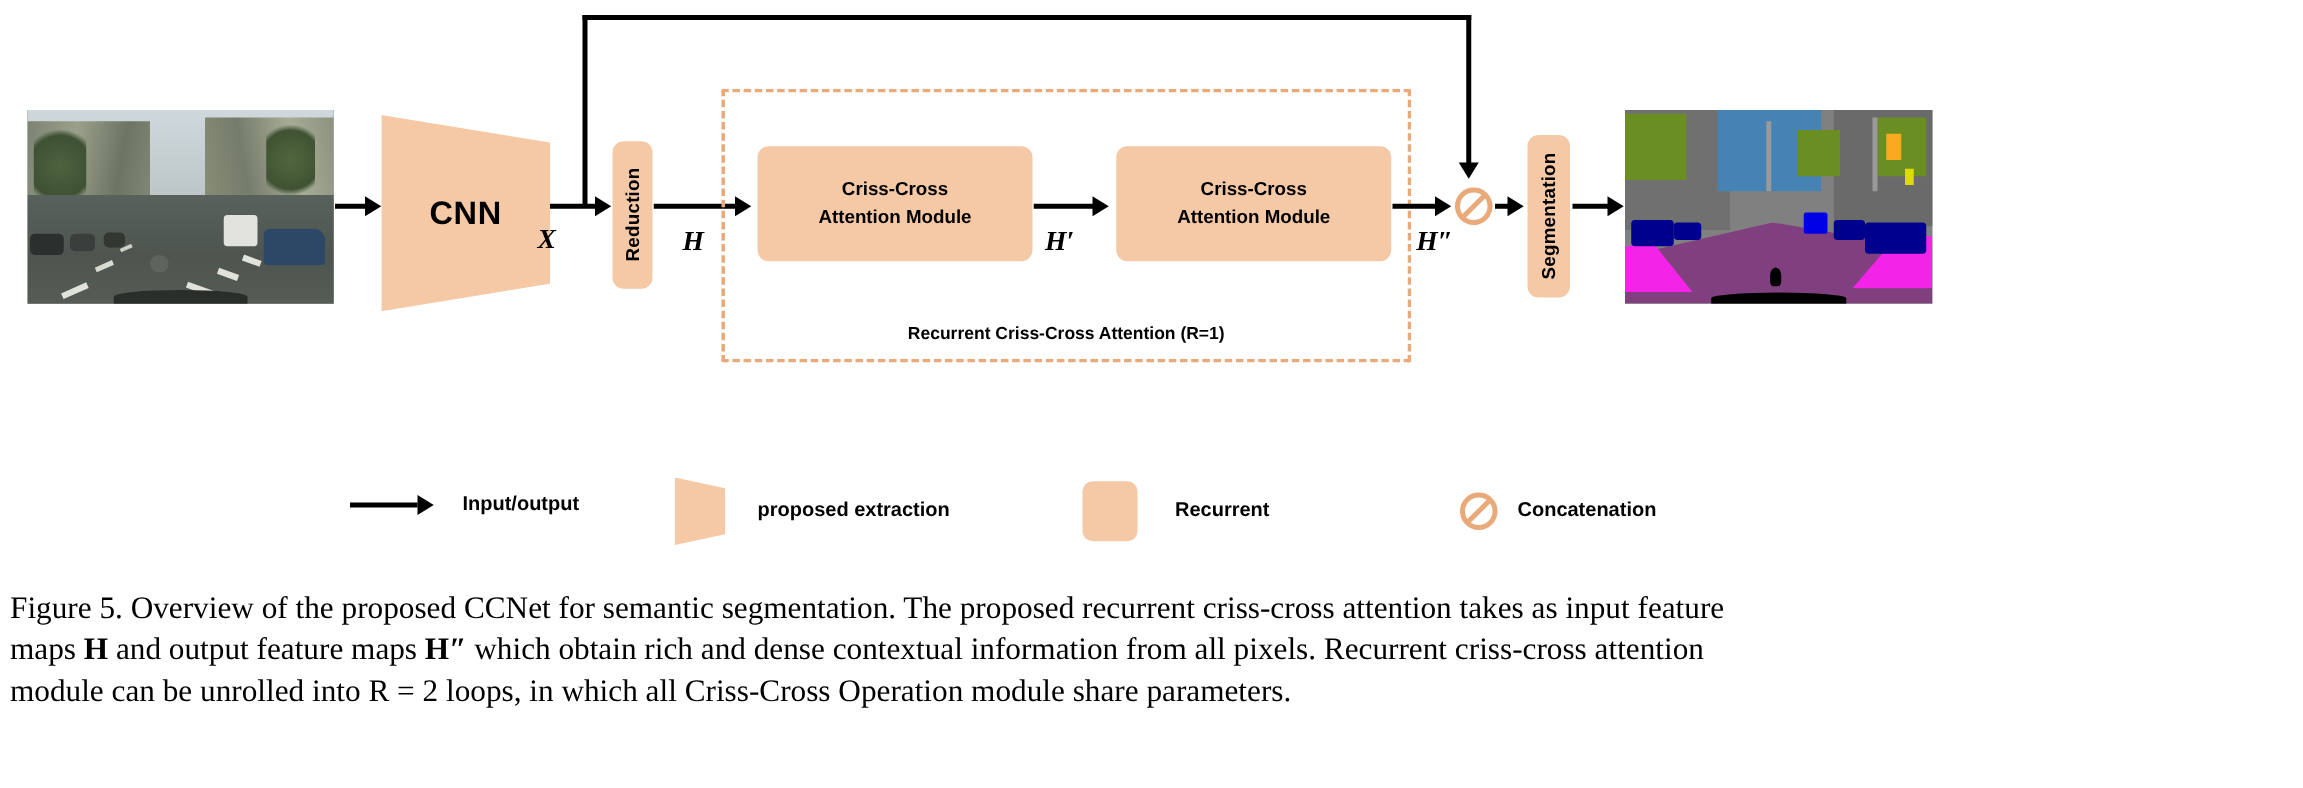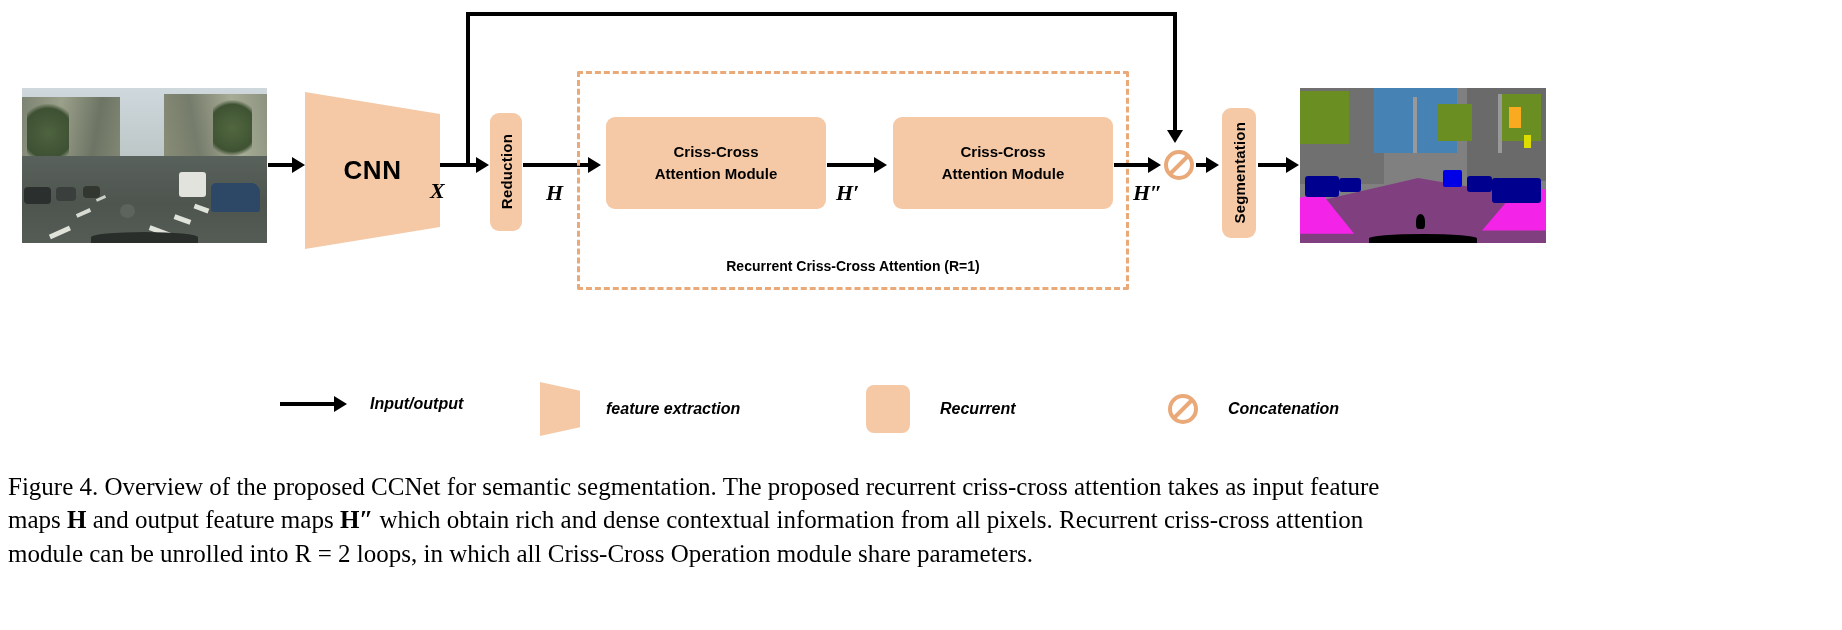--- a/index.html
+++ b/index.html
@@ -167,21 +167,21 @@
   .sg-carR2 { right:22%; bottom:33%; width:10%; height:10%; background:#00008e; border-radius:3px; }
   .sg-truck { right:34%; bottom:36%; width:8%; height:11%; background:#0000e6; border-radius:2px; }
   .sg-pole1 { left:46%; top:6%; width:1.6%; height:36%; background:#999999; }
   .sg-pole2 { right:18%; top:4%; width:1.6%; height:38%; background:#999999; }
   .sg-light { right:10%; top:12%; width:5%; height:14%; background:#faaa1e; }
   .sg-sign  { right:6%; top:30%; width:3%; height:9%; background:#dcdc00; }
   .sg-person{ left:47%; bottom:9%; width:4%; height:10%; background:#000000; border-radius:50% 50% 30% 30%; }
   .sg-hood  { left:28%; bottom:0; width:44%; height:6%; background:#000000; border-radius:50% 50% 0 0; }
 
   
-  .legend { position:absolute; left:0; top:382px; width:1764px; height:60px;font-style:italic; }
+  .legend { position:absolute; left:0; top:382px; width:1764px; height:60px; }
   .lg-item { position:absolute; display:flex; align-items:center; }
   .lg-text { font-size:16px; font-weight:bold; color:#000; white-space:nowrap; }
   .lg-arrow-line { position:absolute; left:0; top:12px; width:54px; height:4px; background:#000; }
   .lg-arrow-head {
     position:absolute; left:54px; top:6px; width:0; height:0;
     border-top:8px solid transparent; border-bottom:8px solid transparent;
     border-left:13px solid #000;
   }
   .lg-trap {
     width:40px; height:54px; background:#f5c9a6;
@@ -320,36 +320,36 @@
     <div class="lg-item" style="left:280px; top:8px;">
       <div style="position:relative; width:72px; height:28px;">
         <div class="lg-arrow-line"></div>
         <div class="lg-arrow-head"></div>
       </div>
       <span class="lg-text" style="margin-left:18px;">Input/output</span>
     </div>
 
     <div class="lg-item" style="left:540px; top:0px;">
       <div class="lg-trap"></div>
-      <span class="lg-text" style="margin-left:26px;">feature extraction</span>
+      <span class="lg-text" style="margin-left:26px;">proposed extraction</span>
     </div>
 
     <div class="lg-item" style="left:866px; top:3px;">
       <div class="lg-rect"></div>
       <span class="lg-text" style="margin-left:30px;">Recurrent</span>
     </div>
 
     <div class="lg-item" style="left:1168px; top:12px;">
       <div class="lg-circle">
         <div class="concat-ring"></div>
         <div class="concat-bar"></div>
       </div>
-      <span class="lg-text" style="margin-left:30px;">Concatenation</span>
+      <span class="lg-text" style="margin-left:16px;">Concatenation</span>
     </div>
 
   </div>
 </div>
 
 <div id="caption">
-  <span class="nowrapline">Figure 4. Overview of the proposed CCNet for semantic segmentation. The proposed recurrent criss-cross attention takes as input feature</span>
+  <span class="nowrapline">Figure 5. Overview of the proposed CCNet for semantic segmentation. The proposed recurrent criss-cross attention takes as input feature</span>
   <span class="nowrapline"><span>maps </span><span class="b">H</span><span> and output feature maps </span><span class="b">H″</span><span> which obtain rich and dense contextual information from all pixels. Recurrent criss-cross attention</span></span>
   <span class="nowrapline"><span>module can be unrolled into </span><span class="it">R = 2</span><span> loops, in which all Criss-Cross Operation module share parameters.</span></span>
 </div>
 
 </body></html>

